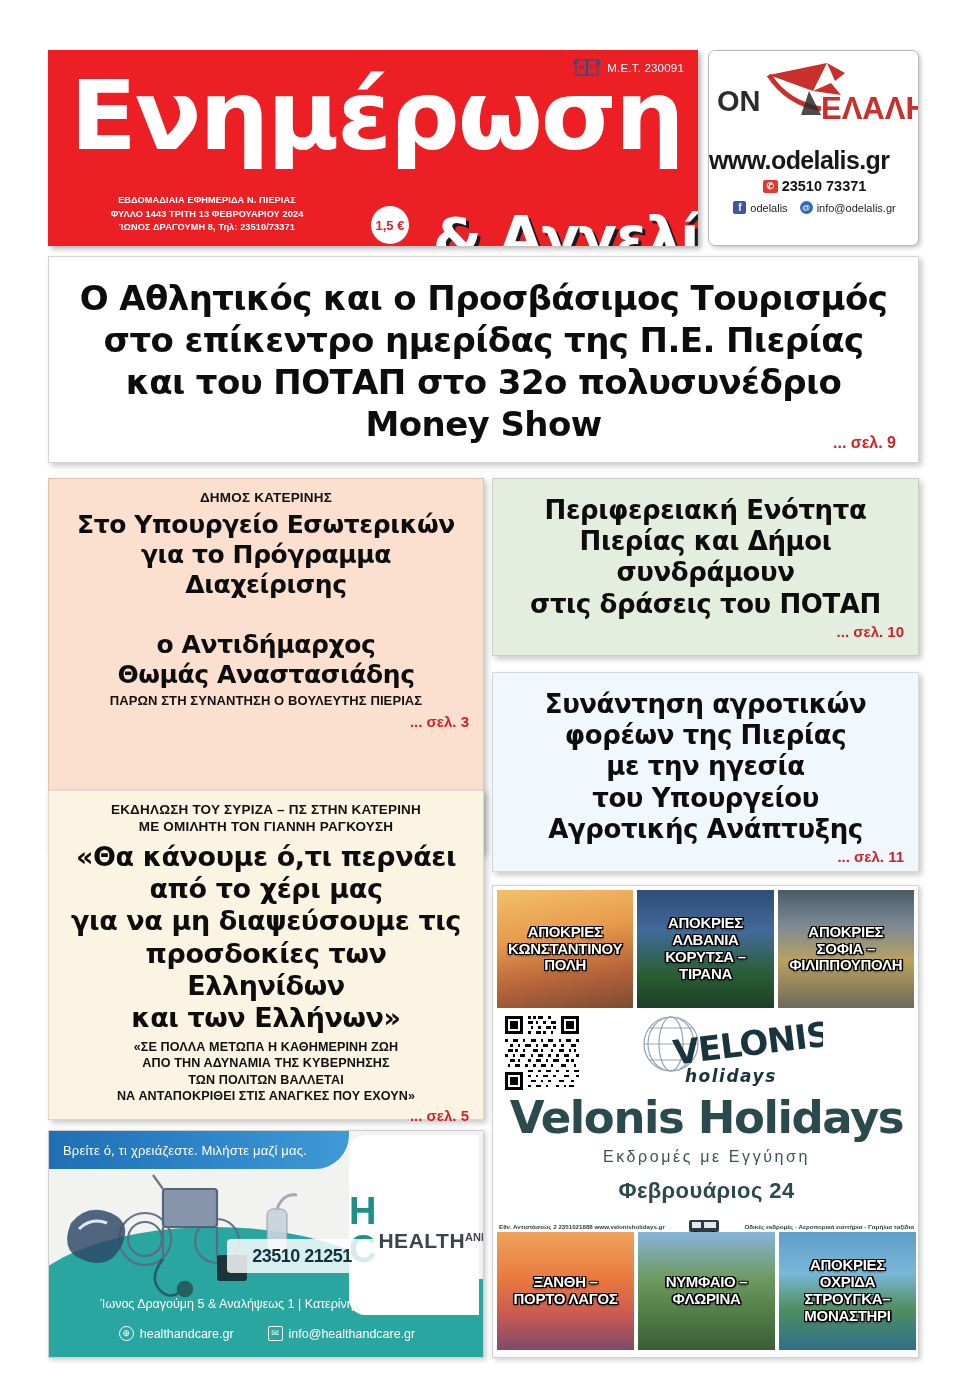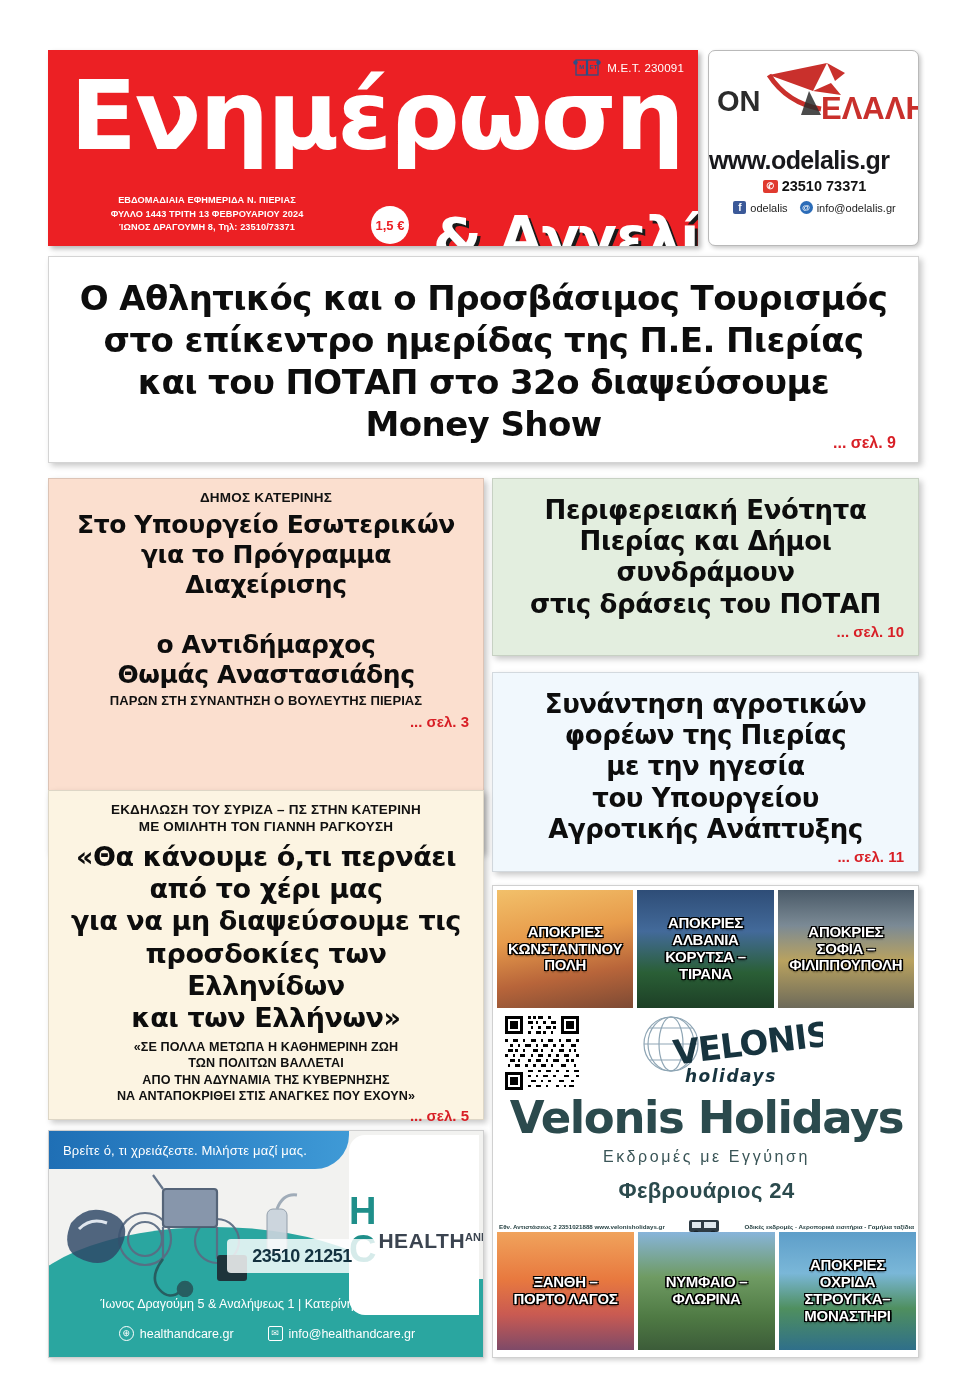--- a/index.html
+++ b/index.html
@@ -337,21 +337,21 @@
           <span>info@odelalis.gr</span>
         </span>
       </div>
     </div>
   </div>
 
   <div class="lead">
     <h1>
       <span>Ο Αθλητικός και ο Προσβάσιμος Τουρισμός</span><br>
       <span>στο επίκεντρο ημερίδας της Π.Ε. Πιερίας</span><br>
-      <span>και του ΠΟΤΑΠ στο 32ο διαψεύσουμε</span><br>
+      <span>και του ΠΟΤΑΠ στο 32ο πολυσυνέδριο</span><br>
       <span>Money Show</span>
     </h1>
     <div class="seemore">... σελ. 9</div>
   </div>
 
   <div class="box" id="box-katerini">
     <div class="kicker">ΔΗΜΟΣ ΚΑΤΕΡΙΝΗΣ</div>
     <h2>
       <span>Στο Υπουργείο Εσωτερικών</span><br>
       <span>για το Πρόγραμμα Διαχείρισης</span><br>
@@ -393,22 +393,22 @@
     </div>
     <h2>
       <span>«Θα κάνουμε ό,τι περνάει</span><br>
       <span>από το χέρι μας</span><br>
       <span>για να μη διαψεύσουμε τις</span><br>
       <span>προσδοκίες των Ελληνίδων</span><br>
       <span>και των Ελλήνων»</span>
     </h2>
     <div class="subkicker">
       <div>«ΣΕ ΠΟΛΛΑ ΜΕΤΩΠΑ Η ΚΑΘΗΜΕΡΙΝΗ ΖΩΗ</div>
+      <div>ΑΠΟ ΤΗΝ ΑΔΥΝΑΜΙΑ ΤΗΣ ΚΥΒΕΡΝΗΣΗΣ</div>
       <div>ΤΩΝ ΠΟΛΙΤΩΝ ΒΑΛΛΕΤΑΙ</div>
-      <div>ΑΠΟ ΤΗΝ ΑΔΥΝΑΜΙΑ ΤΗΣ ΚΥΒΕΡΝΗΣΗΣ</div>
       <div>ΝΑ ΑΝΤΑΠΟΚΡΙΘΕΙ ΣΤΙΣ ΑΝΑΓΚΕΣ ΠΟΥ ΕΧΟΥΝ»</div>
     </div>
     <div class="seemore">... σελ. 5</div>
   </div>
 
   <div class="hc-ad">
     <div class="hc-teal"></div>
     <div class="hc-teal2"></div>
 
     <div class="hc-bluebar">Βρείτε ό, τι χρειάζεστε. Μιλήστε μαζί μας.</div>

